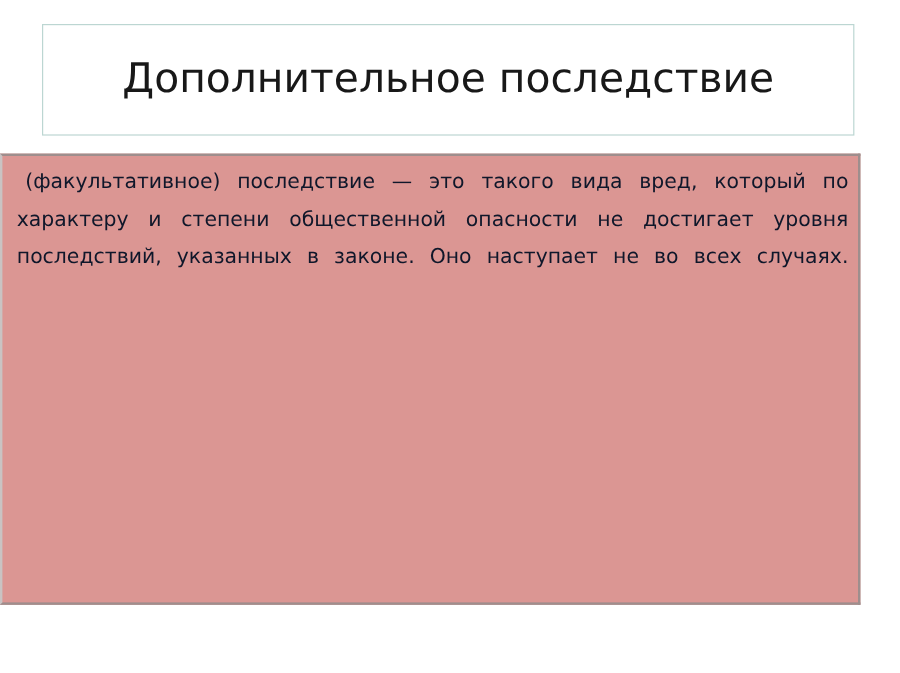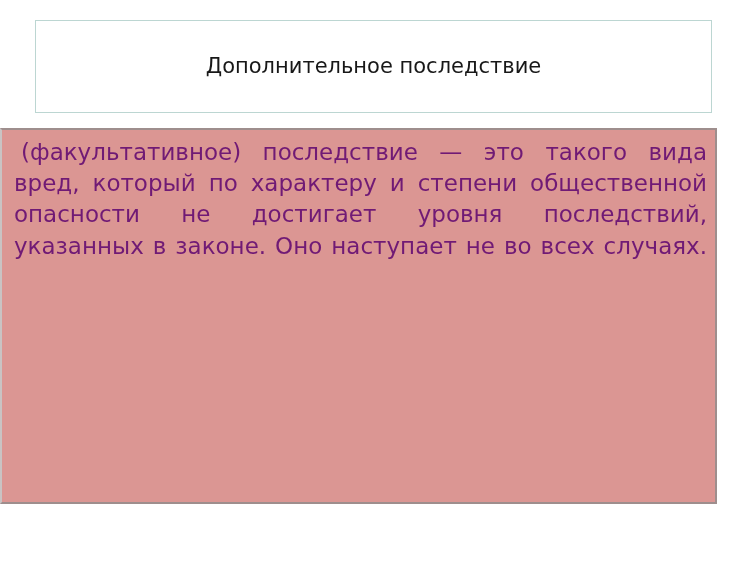--- a/index.html
+++ b/index.html
@@ -33,21 +33,21 @@
     height: 93px;
     box-sizing: border-box;
     border: 1px solid #bcd6d2;
     background: #ffffff;
     display: flex;
     align-items: center;
     justify-content: center;
   }
   #title-text {
     font-family: "DejaVu Sans", "Liberation Sans", sans-serif;
-    font-size: 21px;
+    font-size: 34px;
     font-weight: 400;
     color: #181818;
     letter-spacing: 0px;
     line-height: 1.1;
     white-space: nowrap;
   }
 
   
   #body-box {
     position: absolute;
@@ -66,23 +66,23 @@
 
   #body-inner {
     position: absolute;
     left: 12px;
     top: 7px;
     width: 693px;
   }
 
   .para {
     margin: 0;
-    color: #701a75;
+    color: #0f172a;
     font-family: "DejaVu Sans", "Liberation Sans", sans-serif;
-    font-size: 23px;
+    font-size: 17px;
     line-height: 31.2px;
     text-align: justify;
     text-justify: inter-word;
     word-spacing: 0px;
   }
   .para.p1 {
     text-indent: 7px;
   }
   .para.p1::after {
     content: "";

